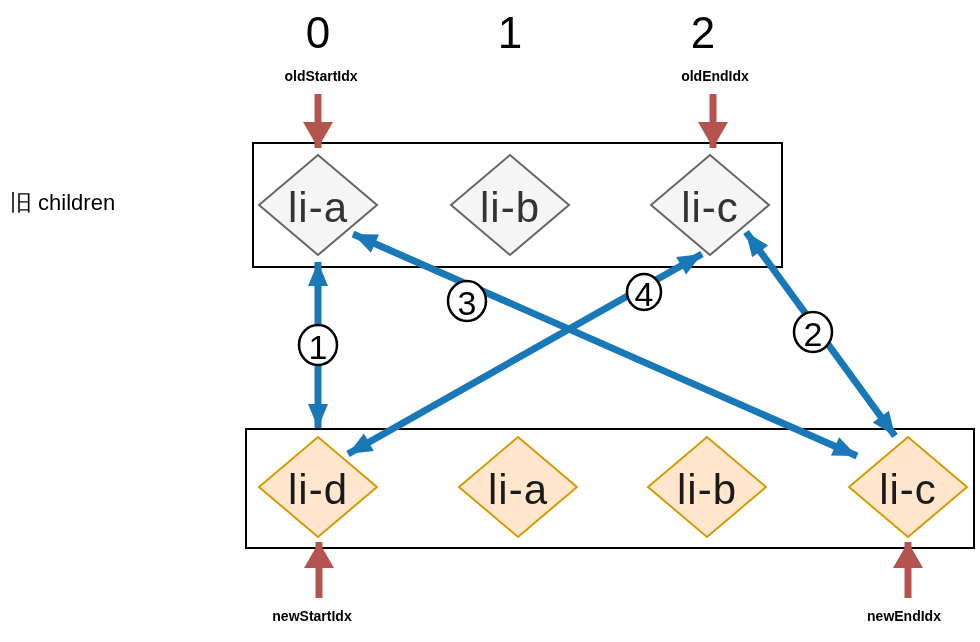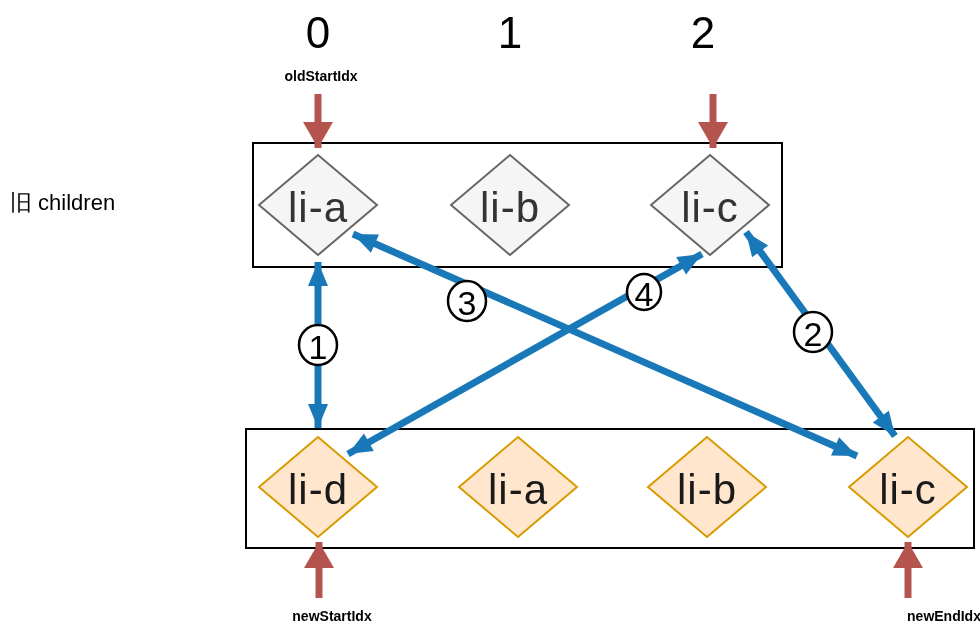--- a/index.html
+++ b/index.html
@@ -99,18 +99,19 @@
       <ellipse class="step-circle" cx="644" cy="292" rx="17" ry="18"></ellipse>
       <text class="step-text" x="644" y="294">4</text>
     </g>
   </svg>
 
   <div class="label idx" style="left:318px;top:33px">0</div>
   <div class="label idx" style="left:510px;top:33px">1</div>
   <div class="label idx" style="left:703px;top:33px">2</div>
 
   <div class="label ptr" style="left:321px;top:76px">oldStartIdx</div>
-  <div class="label ptr" style="left:332px;top:616px">newStartIdx</div>
-  <div class="label ptr" style="left:944px;top:616px">newEndIdx</div>
+  <div class="label ptr" style="left:715px;top:76px">oldEndIdx</div>
+  <div class="label ptr" style="left:312px;top:616px">newStartIdx</div>
+  <div class="label ptr" style="left:904px;top:616px">newEndIdx</div>
 
   <div class="label rowlabel" style="top:203px">旧 children</div>
 
 </div>
 
 </body></html>

